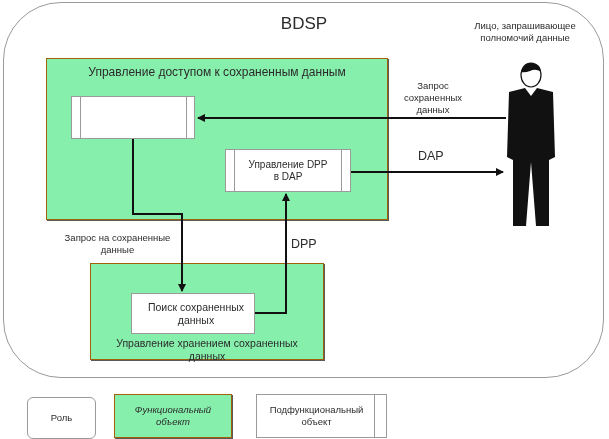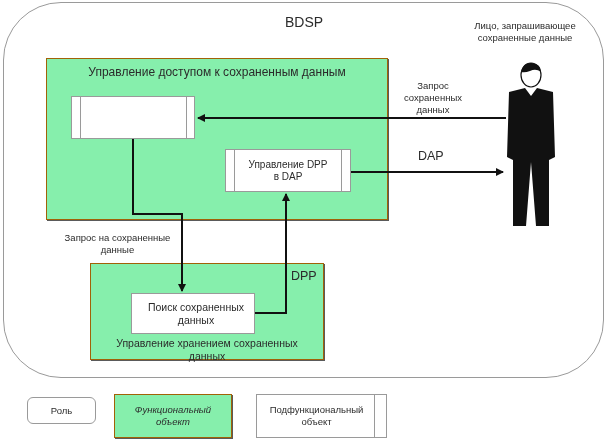--- a/index.html
+++ b/index.html
@@ -21,38 +21,38 @@
   }
   .subfunc .barL, .subfunc .barR {
     position: absolute; top: 0; bottom: 0; width: 1px; background: #9a9a9a;
   }
   .plain {
     background: #ffffff; border: 1px solid #9a9a9a; box-sizing: border-box;
     display: flex; align-items: center; justify-content: center; text-align: center;
   }
   .txt { font-size: 10.5px; line-height: 13px; text-align: center; }
   .txt-sm { font-size: 9.5px; line-height: 12px; text-align: center; }
-  .title { font-size: 14px; }
+  .title { font-size: 17px; }
   .label-lg { font-size: 12.5px; }
   svg.overlay { position: absolute; left: 0; top: 0; }
   .legend-role {
     border: 1px solid #9a9a9a; border-radius: 6px; background: #fff;
     display: flex; align-items: center; justify-content: center; box-sizing: border-box;
   }
 </style>
 </head>
 <body>
 
 <div class="abs outer"></div>
 
 <div class="abs title" style="left:274px; top:14px; width:60px; text-align:center;">BDSP</div>
 
 <div class="abs txt-sm" style="left:460px; top:20px; width:130px;">
   <div>Лицо, запрашивающее</div>
-  <div>сохраненные данные</div>
+  <div>полномочий данные</div>
 </div>
 
 <div class="abs func" style="left:46px; top:58px; width:342px; height:162px;"></div>
 <div class="abs txt" style="left:46px; top:66px; width:342px; font-size:12px;">Управление доступом к сохраненным данным</div>
 
 <div class="abs subfunc" style="left:71px; top:96px; width:124px; height:43px;">
   <div class="barL" style="left:8px;"></div>
   <div class="barR" style="right:7px;"></div>
 </div>
 
@@ -85,21 +85,21 @@
   <div>данных</div>
 </div>
 
 <div class="abs label-lg" style="left:418px; top:149px;">DAP</div>
 
 <div class="abs txt-sm" style="left:55px; top:232px; width:125px;">
   <div>Запрос на сохраненные</div>
   <div>данные</div>
 </div>
 
-<div class="abs label-lg" style="left:291px; top:237px;margin-top:32px;">DPP</div>
+<div class="abs label-lg" style="left:291px; top:237px;">DPP</div>
 
 <svg class="overlay" width="609" height="439">
   <defs>
     <marker id="ah" markerWidth="8" markerHeight="8" refX="7" refY="4" orient="auto" markerUnits="userSpaceOnUse">
       <path d="M0,0 L8,4 L0,8 Z" fill="#111"></path>
     </marker>
   </defs>
 
   <line x1="506" y1="118" x2="198" y2="118" stroke="#111" stroke-width="2" marker-end="url(#ah)"></line>
 
@@ -110,21 +110,21 @@
   <polyline points="255,313 286,313 286,194" fill="none" stroke="#111" stroke-width="2" marker-end="url(#ah)"></polyline>
 </svg>
 
 <svg class="abs" style="left:503px; top:62px;" width="56" height="165" viewBox="0 0 56 165">
   <ellipse cx="28" cy="13" rx="10" ry="12" fill="#fff" stroke="#111" stroke-width="1.2"></ellipse>
   <path d="M18,10 Q20,0 29,1 Q38,2 38,10 Q33,6 27,9 Q22,11 18,10 Z" fill="#111"></path>
   <path d="M6,30 L22,26 L28,34 L34,26 L50,30 L52,95 L46,98 L46,164 L33,164 L28,100 L23,164 L10,164 L10,98 L4,95 Z" fill="#111"></path>
   <path d="M23,26 L28,33 L33,26 Z" fill="#fff"></path>
 </svg>
 
-<div class="abs legend-role" style="left:27px; top:397px; width:69px; height:27px;">
+<div class="abs legend-role" style="left:27px; top:397px; width:69px; height:42px;">
   <span class="txt-sm">Роль</span>
 </div>
 
 <div class="abs func" style="left:114px; top:394px; width:118px; height:44px; display:flex; align-items:center; justify-content:center;">
   <div class="txt-sm">
     <div>Функциональный</div>
     <div>объект</div>
   </div>
 </div>
 

